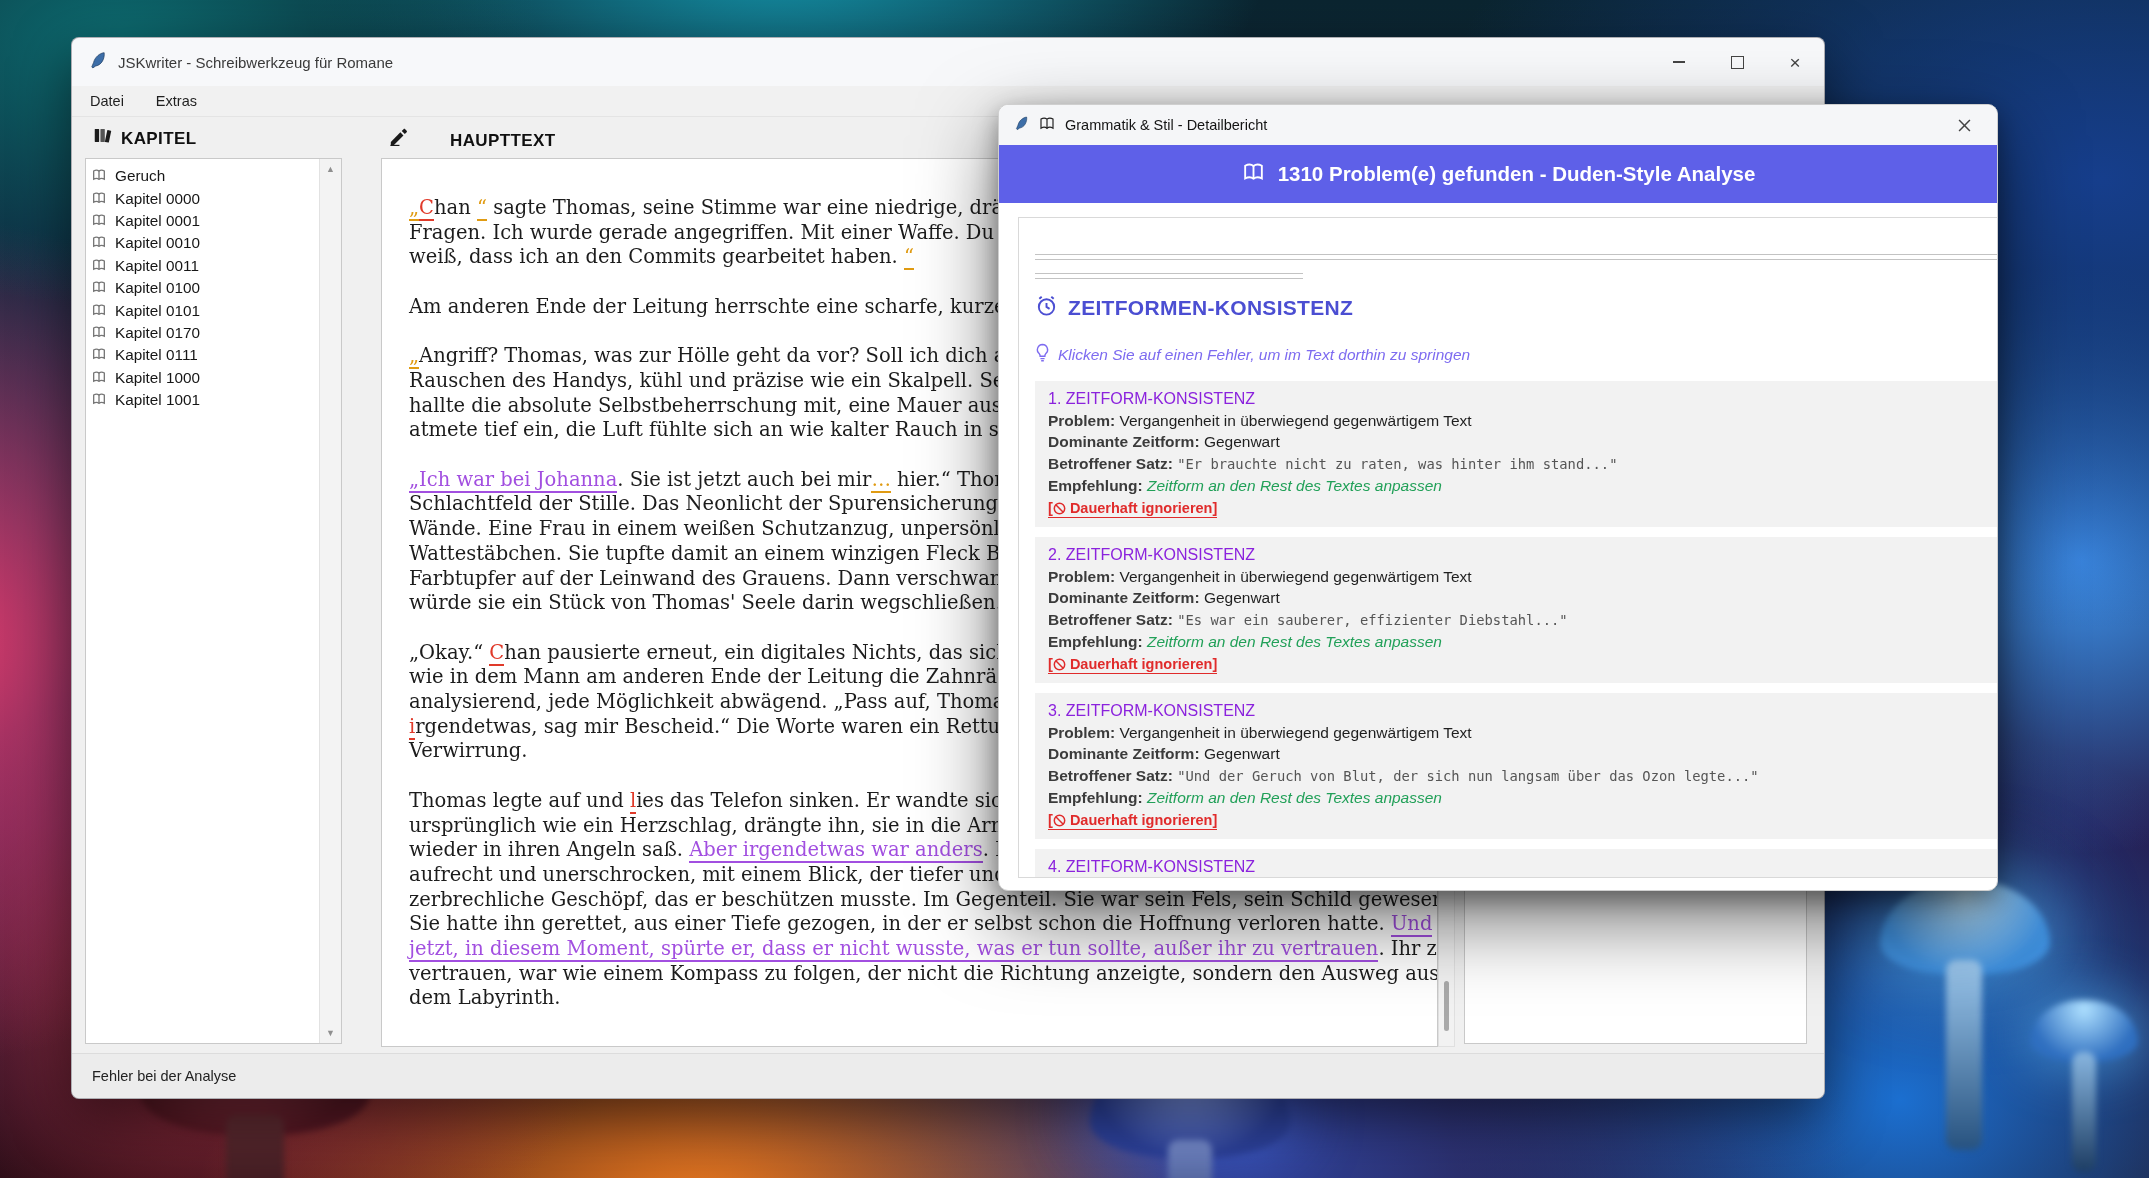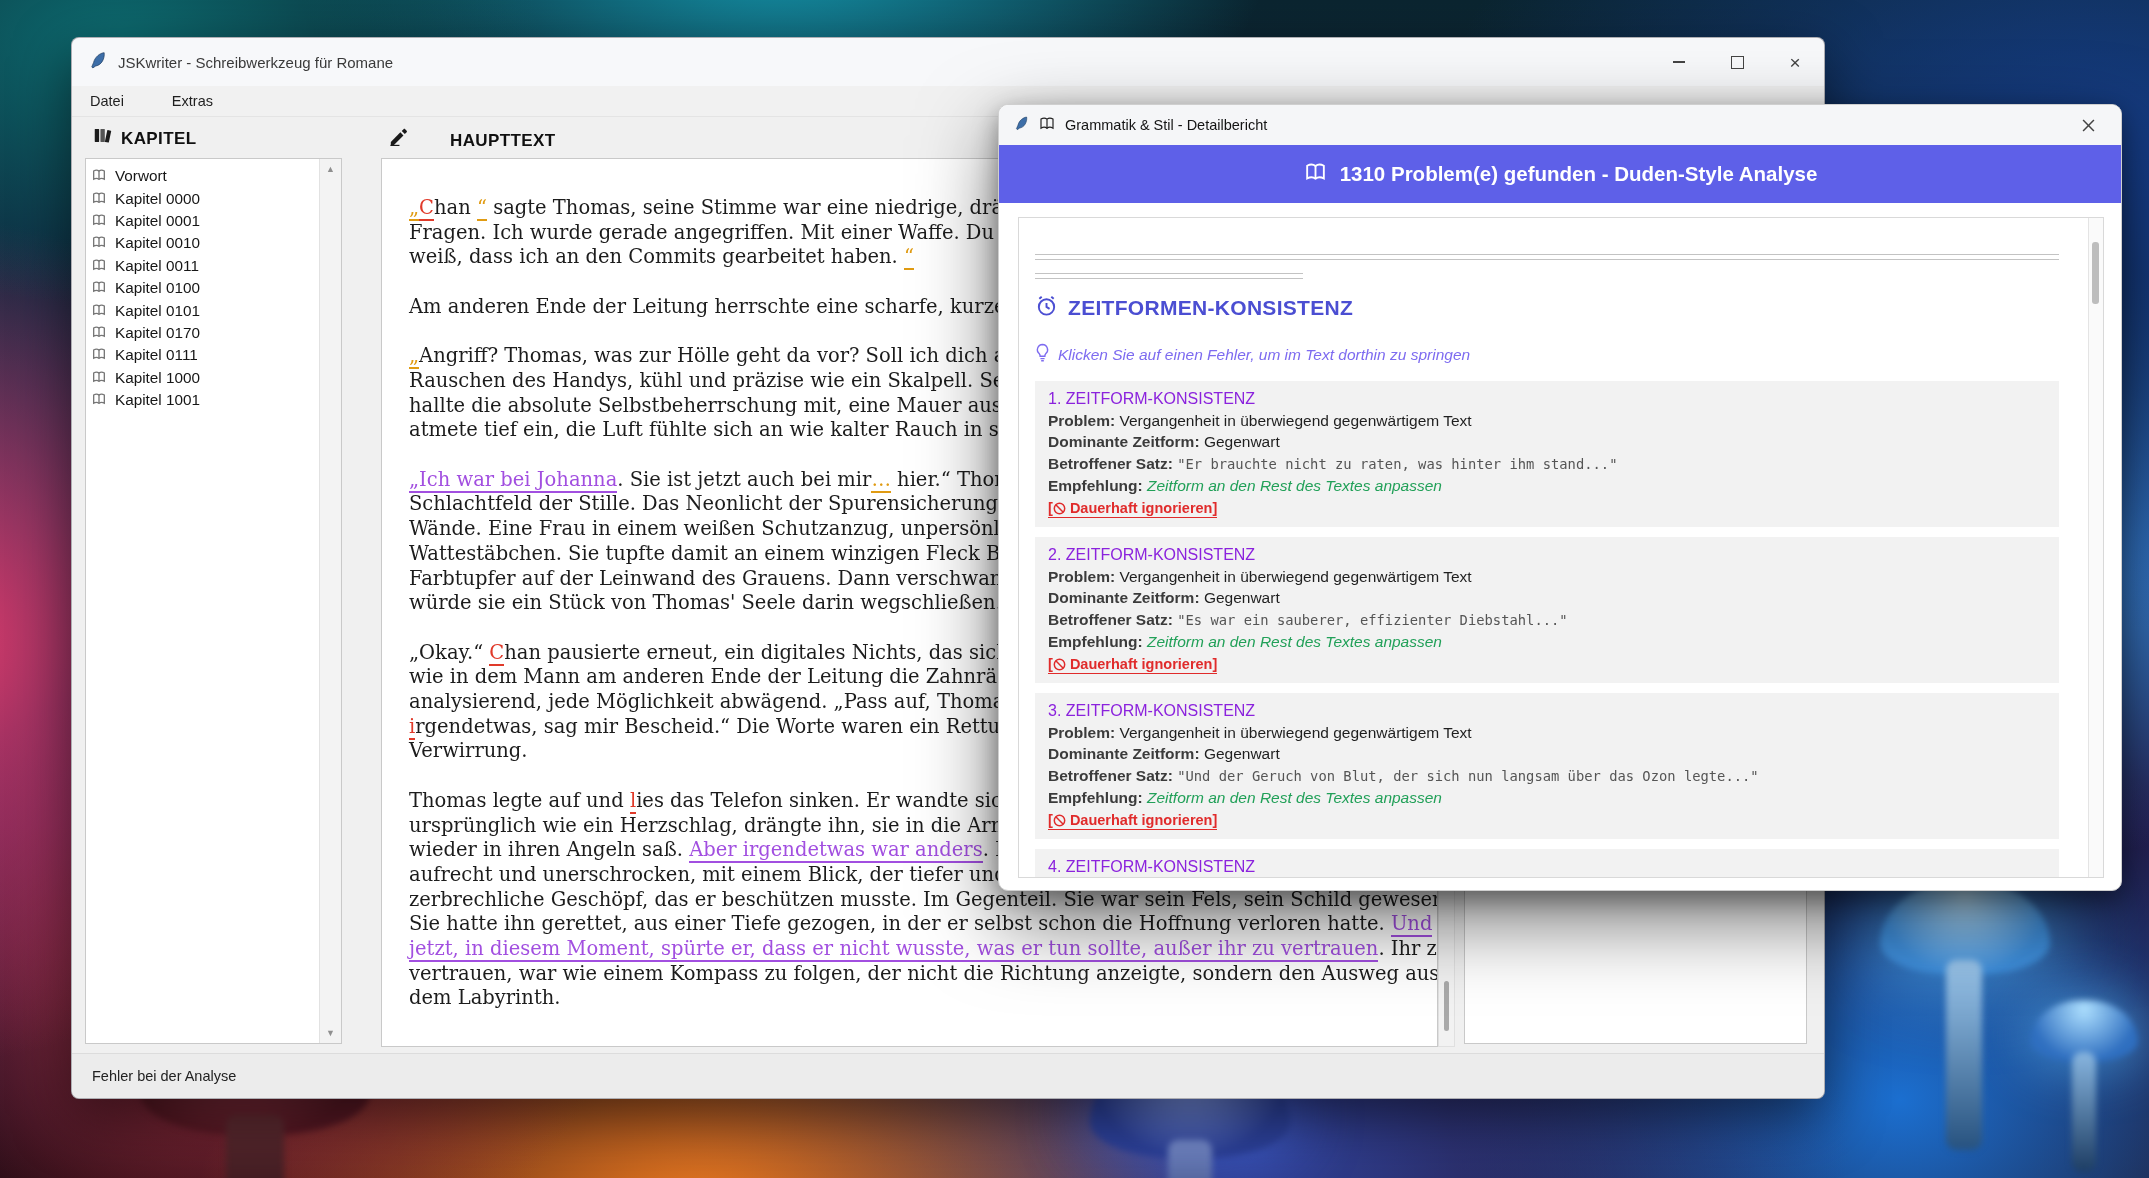--- a/index.html
+++ b/index.html
@@ -39,21 +39,21 @@
        border-radius:8px;border:1px solid rgba(120,120,130,.55);
        box-shadow:0 18px 55px rgba(0,0,0,.5);}
   .titlebar{height:48px;display:flex;align-items:center;padding:0 0 0 18px;background:#f7f8fa;
             border-radius:8px 8px 0 0;}
   .titlebar .ttl{margin-left:11px;font-size:15px;color:#3a3a3a;}
   .win-controls{margin-left:auto;display:flex;height:48px;}
   .wc{width:58px;height:48px;display:flex;align-items:center;justify-content:center;}
   .glyph-min{width:12px;height:2px;background:#444;}
   .glyph-max{width:11px;height:11px;border:1.4px solid #444;}
   .glyph-x{font-size:19px;color:#444;line-height:1;}
-  .menubar{height:30px;display:flex;align-items:center;gap:48px;padding-left:18px;
+  .menubar{height:30px;display:flex;align-items:center;gap:32px;padding-left:18px;
            font-size:14.5px;color:#1f1f1f;background:#f1f1f1;border-bottom:1px solid #e4e4e4;}
   .menubar span{cursor:default;}
 
   
   .panel-header{position:absolute;display:flex;align-items:flex-end;font-weight:bold;
                 font-size:17px;color:#101010;letter-spacing:.4px;}
   .sidebar-header{left:21px;top:88px;gap:7px;}
   .editor-header{left:316px;top:88px;gap:40px;}
   .chapter-box{position:absolute;left:13px;top:120px;width:257px;height:886px;background:#fff;
                border:1px solid #c9c9c9;box-sizing:border-box;}
@@ -75,21 +75,21 @@
   .editor-scroll{position:absolute;left:1366px;top:120px;width:17px;height:889px;background:#f2f2f2;
                  border:1px solid #e0e0e0;box-sizing:border-box;}
   .editor-thumb{position:absolute;left:5px;top:822px;width:5px;height:50px;background:#a9a9a9;border-radius:3px;}
   .right-panel{position:absolute;left:1392px;top:120px;width:343px;height:886px;background:#fff;
                border:1px solid #c9c9c9;box-sizing:border-box;}
   .statusbar{position:absolute;left:0;right:0;bottom:0;height:44px;background:#ececec;
              border-top:1px solid #dcdcdc;border-radius:0 0 8px 8px;line-height:44px;
              padding-left:20px;font-size:14.5px;color:#222;}
 
   
-  .dlg{position:absolute;left:998px;top:104px;width:1124px;height:787px;background:#fff;
+  .dlg{position:absolute;left:998px;top:104px;width:1000px;height:787px;background:#fff;
        border-radius:10px;border:1px solid #cfcfcf;box-sizing:border-box;overflow:hidden;
        box-shadow:0 30px 80px rgba(0,0,0,.55),0 8px 24px rgba(0,0,0,.35);}
   .dlg-titlebar{height:40px;display:flex;align-items:center;gap:9px;padding:0 16px;background:#f5f6f8;}
   .dlg-titlebar .ttl{font-size:14.5px;color:#141414;}
   .dlg-close{margin-left:auto;display:flex;align-items:center;justify-content:center;width:34px;height:40px;}
   .dlg-banner{height:58px;background:#5e60e8;display:flex;align-items:center;justify-content:center;
               gap:12px;color:#fff;font-weight:bold;font-size:20.5px;}
   .report-box{position:absolute;left:19px;top:112px;width:1086px;height:661px;border:1px solid #d9d9d9;
               box-sizing:border-box;overflow:hidden;background:#fff;}
   .report-content{padding:36px 44px 0 16px;}
@@ -169,21 +169,21 @@
   </div>
   <div class="chapter-box">
     <div class="chapter-list" id="chapter-list">
   <div class="chapter-row">
     <span class="icon">
       <svg width="16" height="12" viewBox="0 0 24 18" fill="none" stroke="#777" stroke-width="2">
               <path d="M12 3.2C10 1.6 6.5 1.6 4 3v12.2c2.5-1.4 6-1.4 8 .2 2-1.6 5.5-1.6 8-.2V3c-2.5-1.4-6-1.4-8 .2z"></path>
               <path d="M12 3.2v12.4"></path>
             </svg>
     </span>
-    <span>Vorwort</span>
+    <span>Geruch</span>
   </div>
 
   <div class="chapter-row">
     <span class="icon">
       <svg width="16" height="12" viewBox="0 0 24 18" fill="none" stroke="#777" stroke-width="2">
               <path d="M12 3.2C10 1.6 6.5 1.6 4 3v12.2c2.5-1.4 6-1.4 8 .2 2-1.6 5.5-1.6 8-.2V3c-2.5-1.4-6-1.4-8 .2z"></path>
               <path d="M12 3.2v12.4"></path>
             </svg>
     </span>
     <span>Kapitel 0000</span>

